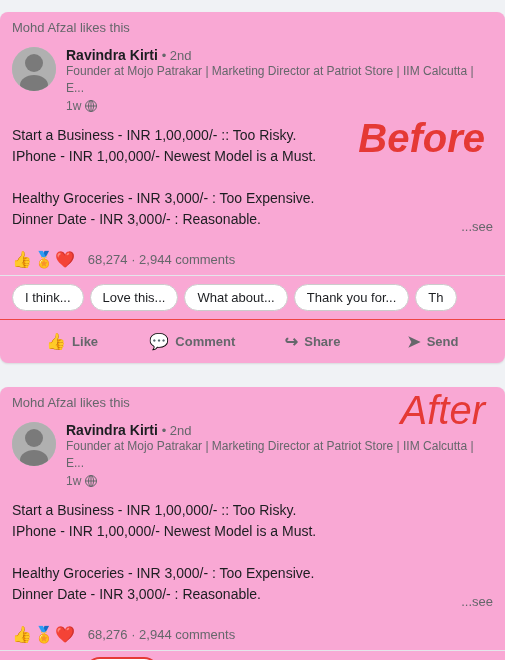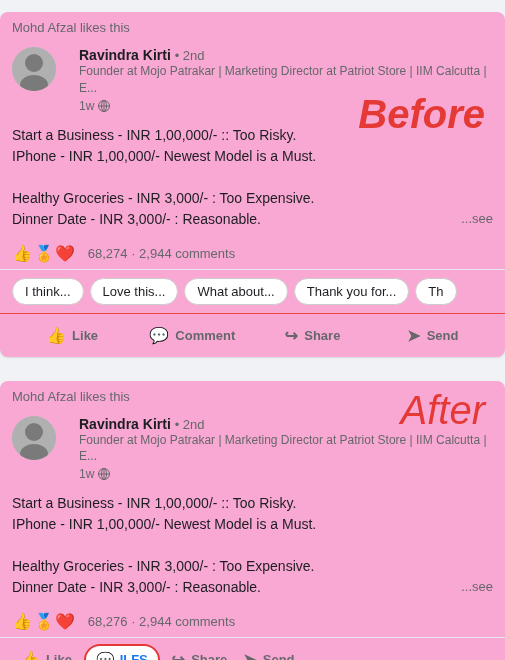--- a/index.html
+++ b/index.html
@@ -23,21 +23,21 @@
     .likes-bar {
       padding: 8px 12px 4px;
       font-size: 13px;
       color: #65676b;
     }
 
     .post-header {
       display: flex;
       align-items: flex-start;
       padding: 8px 12px;
-      gap: 23px;
+      gap: 10px;
     }
 
     .avatar {
       width: 44px;
       height: 44px;
       border-radius: 50%;
       background: #c0c0c0;
       flex-shrink: 0;
       overflow: hidden;
       display: flex;
@@ -86,20 +86,21 @@
       line-height: 1.5;
     }
 
     .post-content p {
       margin-bottom: 0;
     }
 
     .see-more {
       color: #65676b;
       font-size: 13px;
+      margin-top: 8px;
     }
 
     .reactions-bar {
       padding: 6px 12px;
       display: flex;
       align-items: center;
       gap: 4px;
       font-size: 13px;
       color: #65676b;
       border-bottom: 1px solid #e4e6eb;
@@ -297,21 +298,21 @@
         <span class="action-icon">↪</span>
         <span>Share</span>
       </div>
       <div class="action-btn">
         <span class="action-icon">➤</span>
         <span>Send</span>
       </div>
     </div>
   </div>
 
-  <div class="before-label" style="position:absolute;top:92px;right:20px;font-size:40px;font-weight:700;color:#e53935;font-style:italic;">Before</div>
+  <div class="before-label" style="position:absolute;top:116px;right:20px;font-size:40px;font-weight:700;color:#e53935;font-style:italic;">Before</div>
 
   <div class="divider"></div>
 
   <div class="post-card">
     <div class="likes-bar">
       <span>Mohd Afzal likes this</span>
     </div>
 
     <div class="post-header">
       <div class="avatar">

